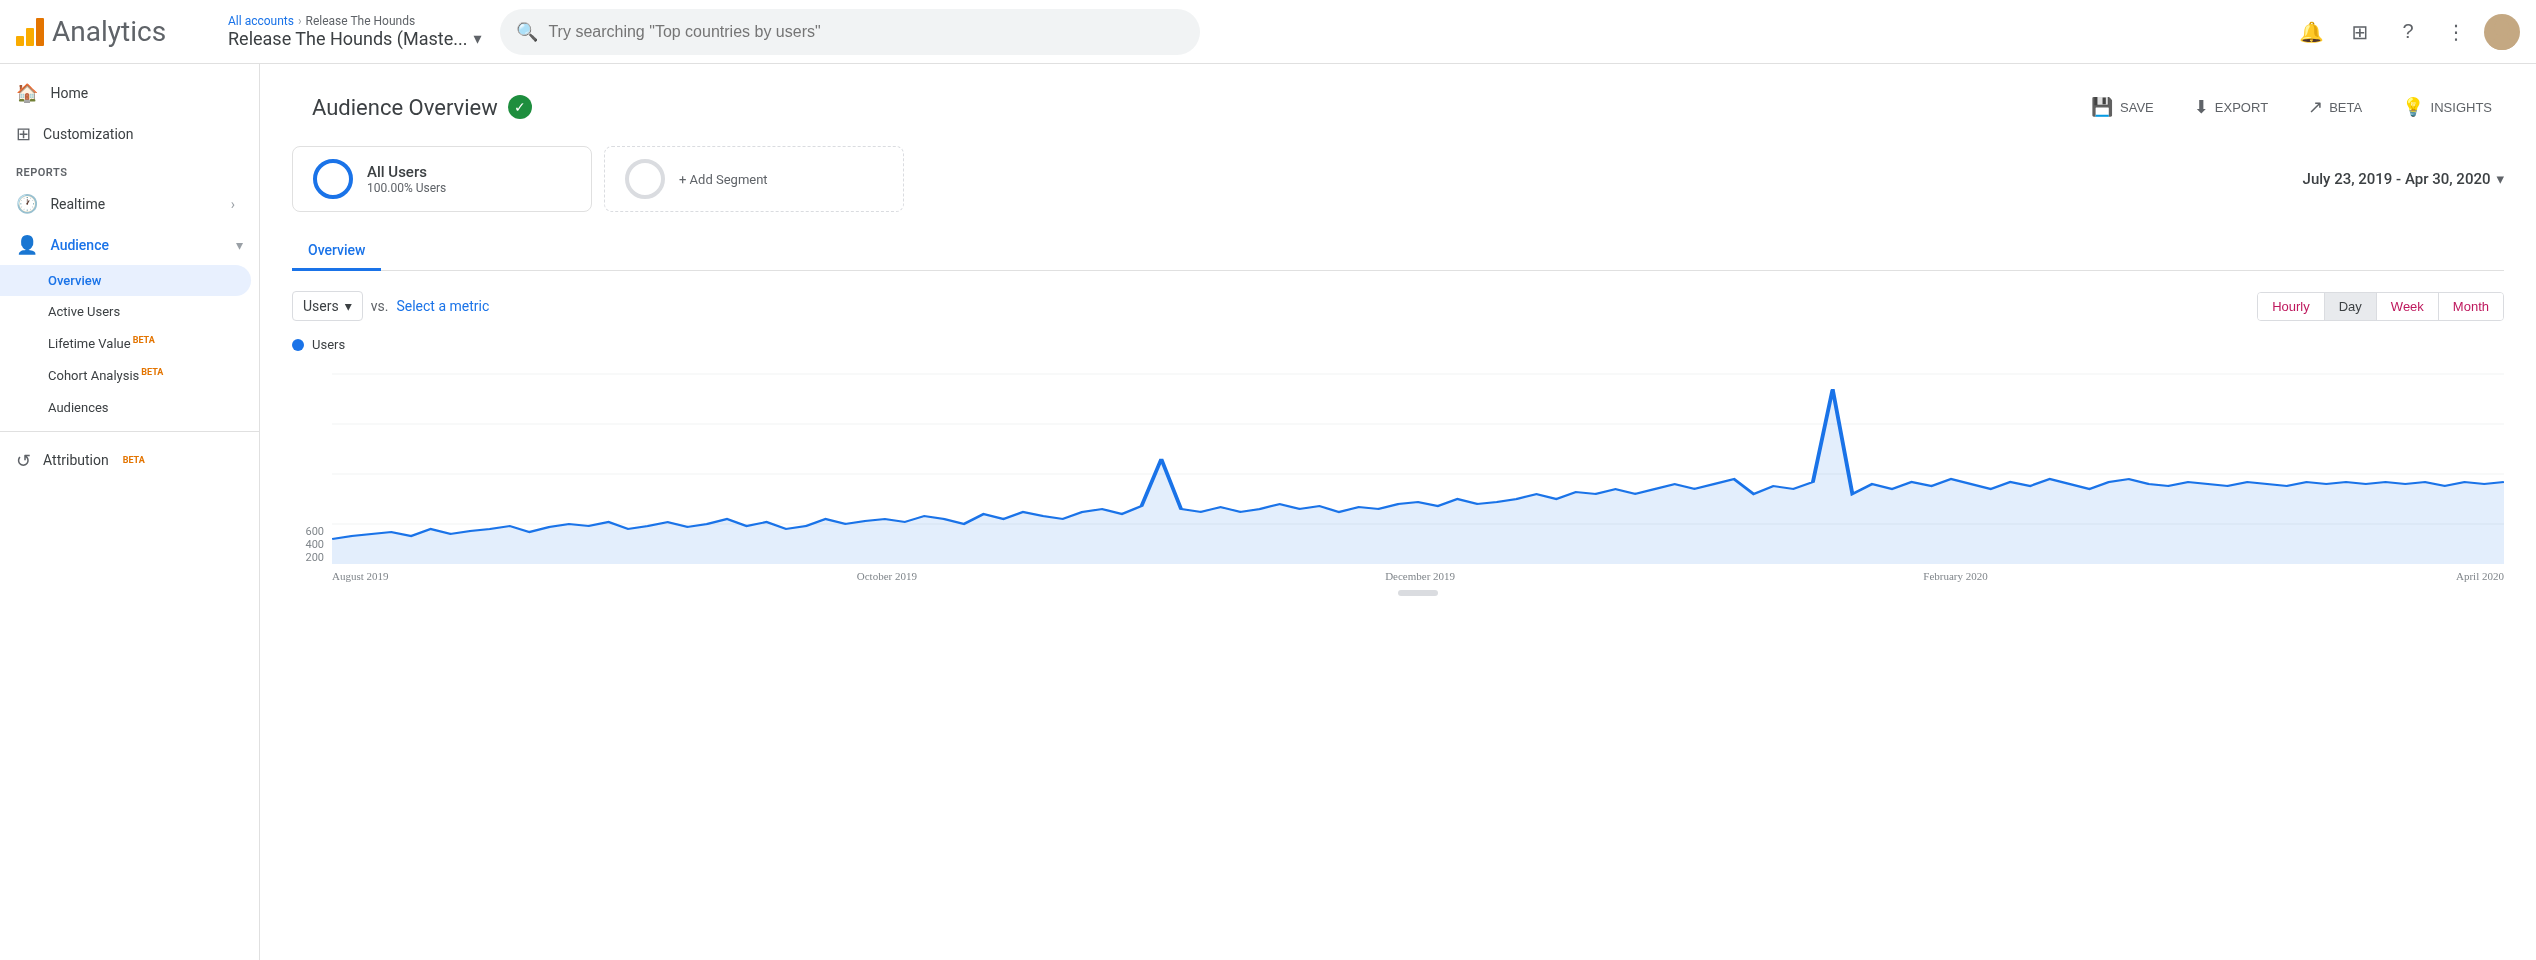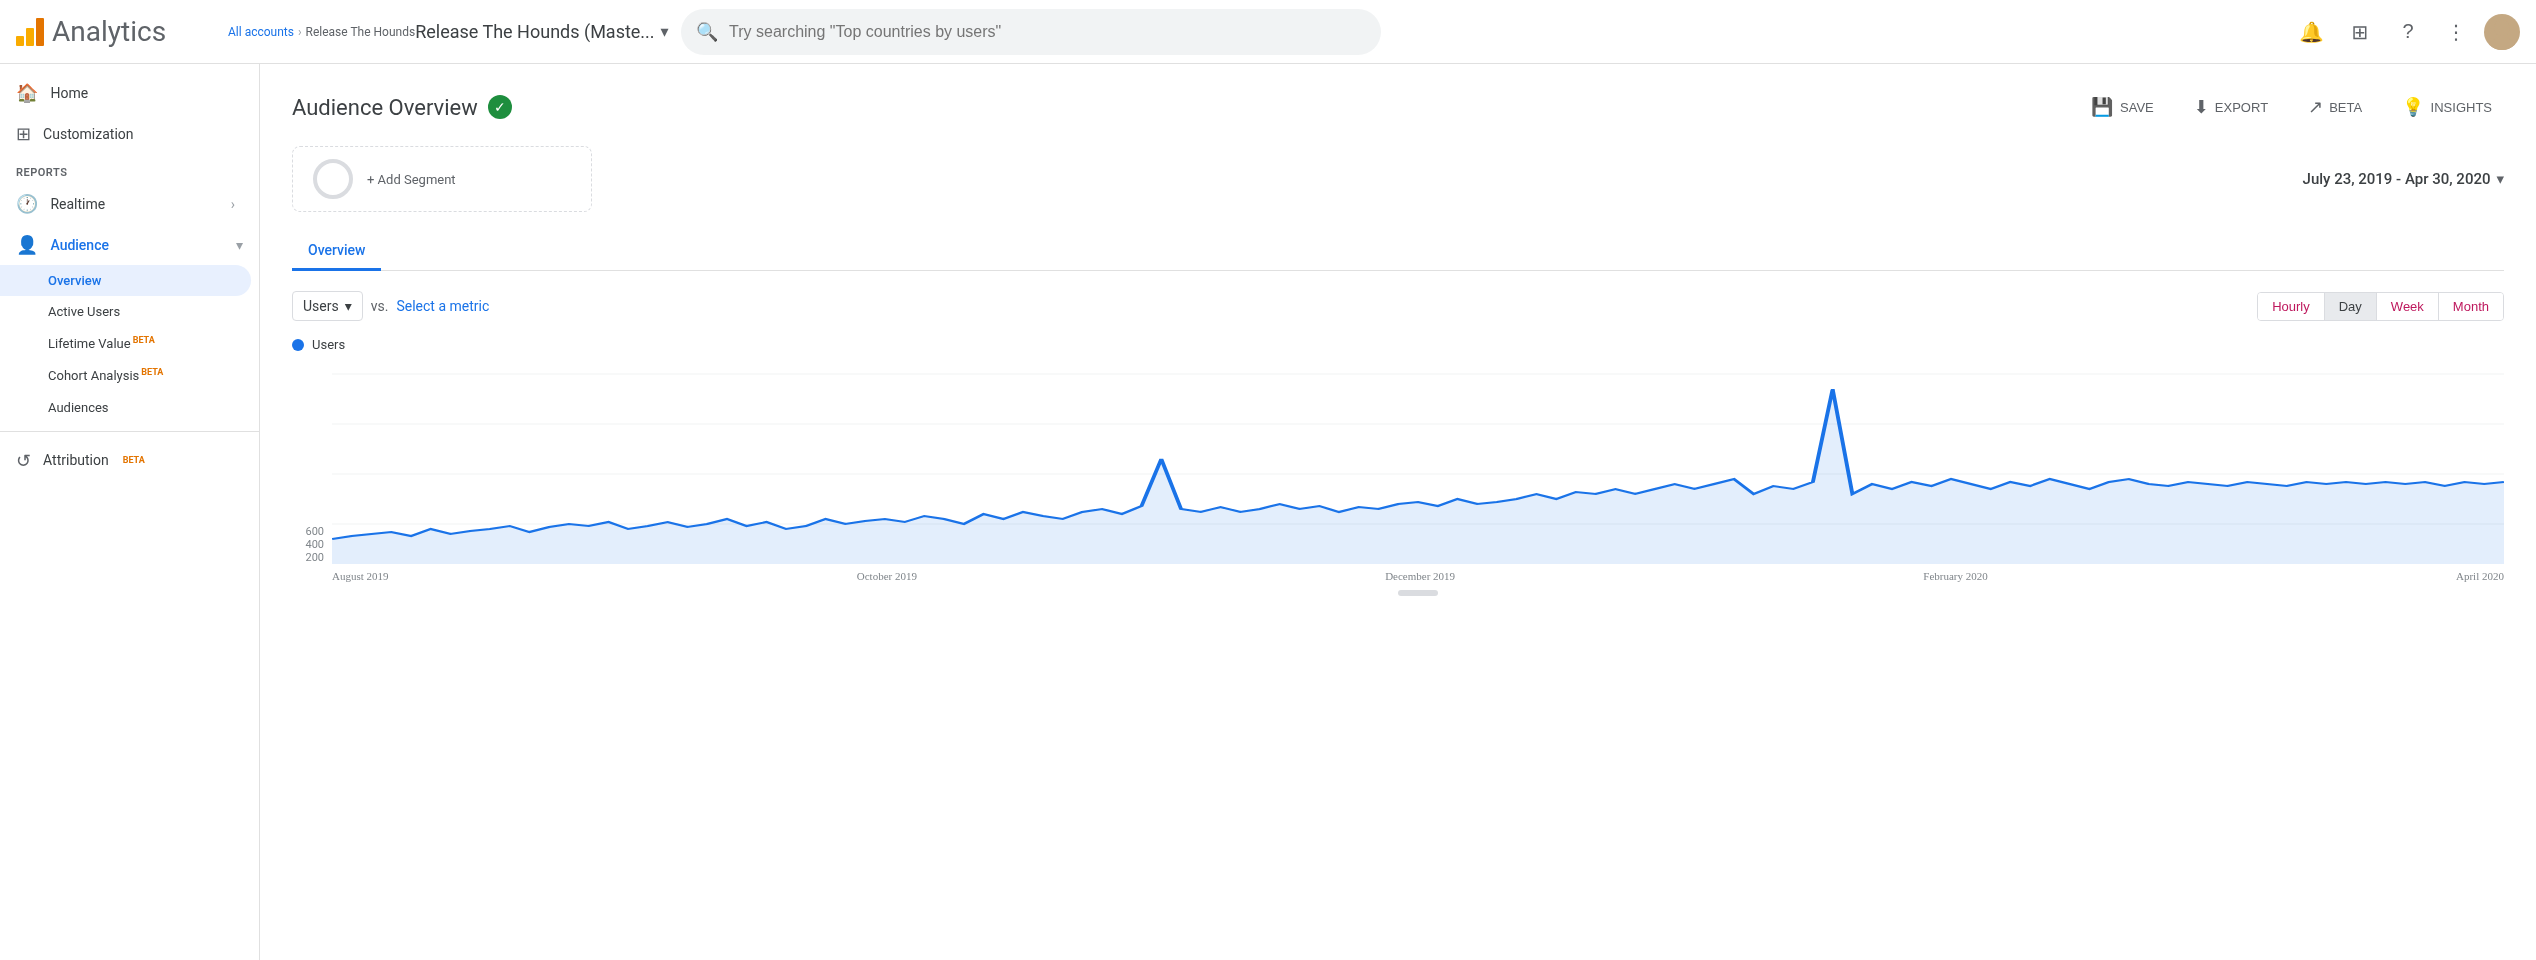--- a/index.html
+++ b/index.html
@@ -34,21 +34,21 @@
     .logo-bar.b1 { height: 10px; background: #f9ab00; }
     .logo-bar.b2 { height: 18px; background: #f9ab00; }
     .logo-bar.b3 { height: 28px; background: #e37400; }
     .app-title {
       font-size: 28px;
       color: #5f6368;
       font-weight: 400;
     }
     .breadcrumb-area {
       display: flex;
-      flex-direction: row;
+      flex-direction: column;
       min-width: 260px;
     }
     .breadcrumb-top {
       font-size: 12px;
       color: #5f6368;
       display: flex;
       align-items: center;
       gap: 4px;
     }
     .breadcrumb-sep { color: #9aa0a6; }
@@ -194,20 +194,21 @@
       padding: 24px 32px;
       background: #fff;
     }
 
     
     .page-header {
       display: flex;
       align-items: center;
       justify-content: space-between;
       margin-bottom: 20px;
+      margin-left: 20px;
     }
     .page-title-area {
       display: flex;
       align-items: center;
       gap: 10px;
     }
     .page-title {
       font-size: 22px;
       font-weight: 400;
       color: #3c4043;
@@ -506,20 +507,27 @@
         </button>
         <button class="action-btn">
           <span class="action-btn-icon">💡</span>
           <span>INSIGHTS</span>
         </button>
       </div>
     </div>
 
     <div class="segments-row">
       <div class="segments-left">
+        <div class="segment-card">
+          <div class="segment-circle"></div>
+          <div class="segment-info">
+            <span class="segment-name">All Users</span>
+            <span class="segment-pct">100.00% Users</span>
+          </div>
+        </div>
         <div class="segment-add">
           <div class="segment-circle gray"></div>
           <span class="add-segment-text">+ Add Segment</span>
         </div>
       </div>
       <div class="date-range">
         <span>July 23, 2019 - Apr 30, 2020</span>
         <span class="date-range-arrow">▾</span>
       </div>
     </div>

